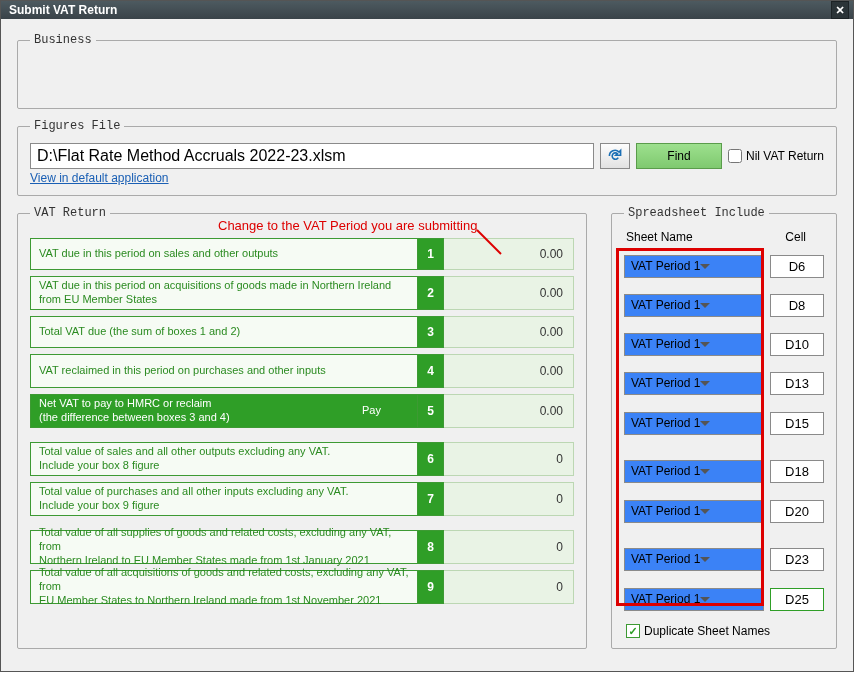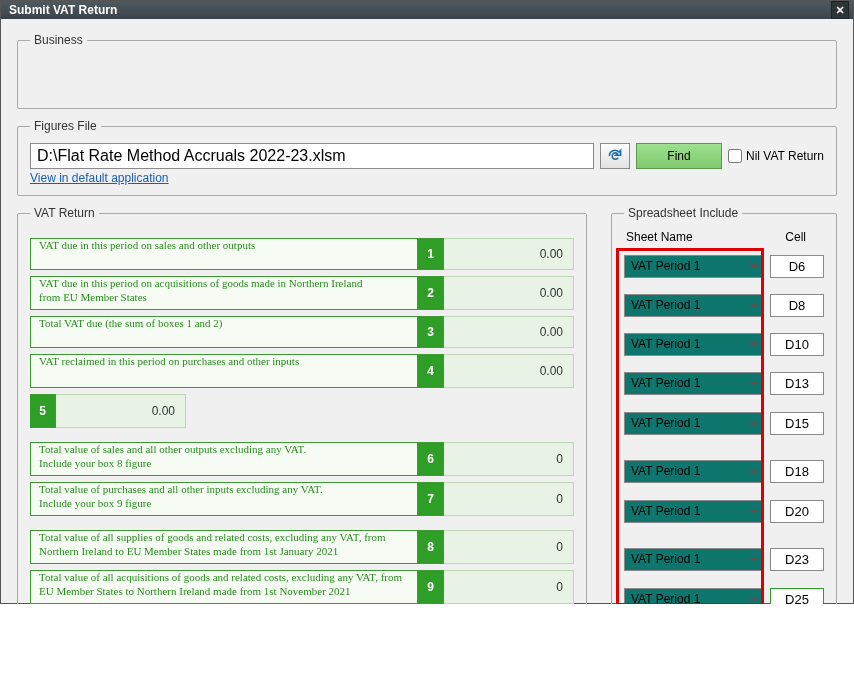--- a/index.html
+++ b/index.html
@@ -1,18 +1,18 @@
 <!DOCTYPE html>
 <html><head>
 <meta charset="utf-8">
 <style>
 * { box-sizing: border-box; margin: 0; padding: 0; }
 body { font-family: Arial, sans-serif; font-size: 12px; background: #fff; }
 .dialog {
-  width: 854px; height: 604px;
+  width: 854px; height: 672px;
   background: #f0f0f0;
   border: 1px solid #555;
   display: flex; flex-direction: column;
 }
 .titlebar {
   background: linear-gradient(#4d5a60,#3a4349);
   color: #fff;
   height: 24px;
   display: flex; align-items: center; justify-content: space-between;
   padding: 0 4px 0 8px;
@@ -30,21 +30,21 @@
 .content {
   flex: 1; padding: 14px 16px;
   display: flex; flex-direction: column;
   gap: 10px;
 }
 fieldset {
   border: 1px solid #aaa;
   border-radius: 2px;
   padding: 10px 12px;
 }
-legend { padding: 0 4px; color: #333; }
+legend { padding: 0 4px; color: #333; font-family: Liberation Mono, monospace; }
 .figures-row {
   display: flex; align-items: center; gap: 6px;
 }
 .path-input {
   flex: 1;
   height: 26px;
   border: 1px solid #8a8a8a;
   padding: 0 6px;
   font-size: 16px;
 }
@@ -93,27 +93,26 @@
   display: flex; align-items: stretch;
   margin-bottom: 6px;
   height: 32px;
 }
 .vat-line.tall { height: 34px; }
 .vat-line.gap { margin-bottom: 14px; }
 .vat-desc {
   flex: 1;
   border: 1px solid #3d9a33;
   background: #f6fbf4;
-  display: flex; flex-direction: column; 
+  display: flex; flex-direction: column; justify-content: center;
   padding: 0 8px;
   color: #2b8b21;
   font-size: 11px;
   line-height: 1.25;
   position: relative;
-  font-family: Liberation Serif, serif;
 }
 .vat-desc.dark {
   background: #2f9e27;
   color: #fff;
 }
 .pay-pill {
   position: absolute; right: 36px; top: 50%; transform: translateY(-50%);
   color: #fff; font-size: 11px;
 }
 .vat-num {
@@ -141,22 +140,22 @@
 .ss-row {
   display: flex; gap: 6px; align-items: center;
   margin-bottom: 6px;
   height: 32px;
 }
 .ss-row.tall { height: 34px; }
 .ss-row.gap { margin-bottom: 14px; }
 .sheet-dd {
   flex: 1; height: 23px;
   border: 1px solid #8a8a8a;
-  background: #0f766e;
-  display: flex; align-items: center; justify-content: space-between;
+  background: #3b82f6;
+  display: flex; align-items: center; 
   padding: 0 4px 0 6px;
   cursor: pointer;
   align-self:center;
 }
 .sheet-dd .tri {
   width: 0; height: 0;
   border-left: 5px solid transparent;
   border-right: 5px solid transparent;
   border-top: 5px solid #555;
 }
@@ -219,20 +218,26 @@
           <input type="checkbox" style="">
           <span>Nil VAT Return</span>
         </label>
       </div>
       <a href="#" class="view-link">View in default application</a>
     </fieldset>
 
     <div class="cols">
       <fieldset class="vat-col">
         <legend>VAT Return</legend>
+        <div class="annot">
+          <span>Change to the VAT Period you are submitting</span>
+          <svg width="30" height="30">
+              <line x1="2" y1="2" x2="26" y2="26" stroke="#d00" stroke-width="2"></line>
+            </svg>
+        </div>
         <div class="vat-body" id="vat-body">
             <div class="vat-line">
               <div class="vat-desc">
                 <div>VAT due in this period on sales and other outputs</div>
               </div>
               <div class="vat-num">1</div>
               <div class="vat-val">0.00</div>
             </div>
             <div class="vat-line tall">
               <div class="vat-desc">
@@ -250,20 +255,25 @@
               <div class="vat-val">0.00</div>
             </div>
             <div class="vat-line tall">
               <div class="vat-desc">
                 <div>VAT reclaimed in this period on purchases and other inputs</div>
               </div>
               <div class="vat-num">4</div>
               <div class="vat-val">0.00</div>
             </div>
             <div class="vat-line tall gap">
+              <div class="vat-desc dark">
+                <div>Net VAT to pay to HMRC or reclaim</div>
+                <div>(the difference between boxes 3 and 4)</div>
+                <span class="pay-pill">Pay</span>
+              </div>
               <div class="vat-num">5</div>
               <div class="vat-val">0.00</div>
             </div>
             <div class="vat-line tall">
               <div class="vat-desc">
                 <div>Total value of sales and all other outputs excluding any VAT.</div>
                 <div>Include your box 8 figure</div>
               </div>
               <div class="vat-num">6</div>
               <div class="vat-val">0</div>

